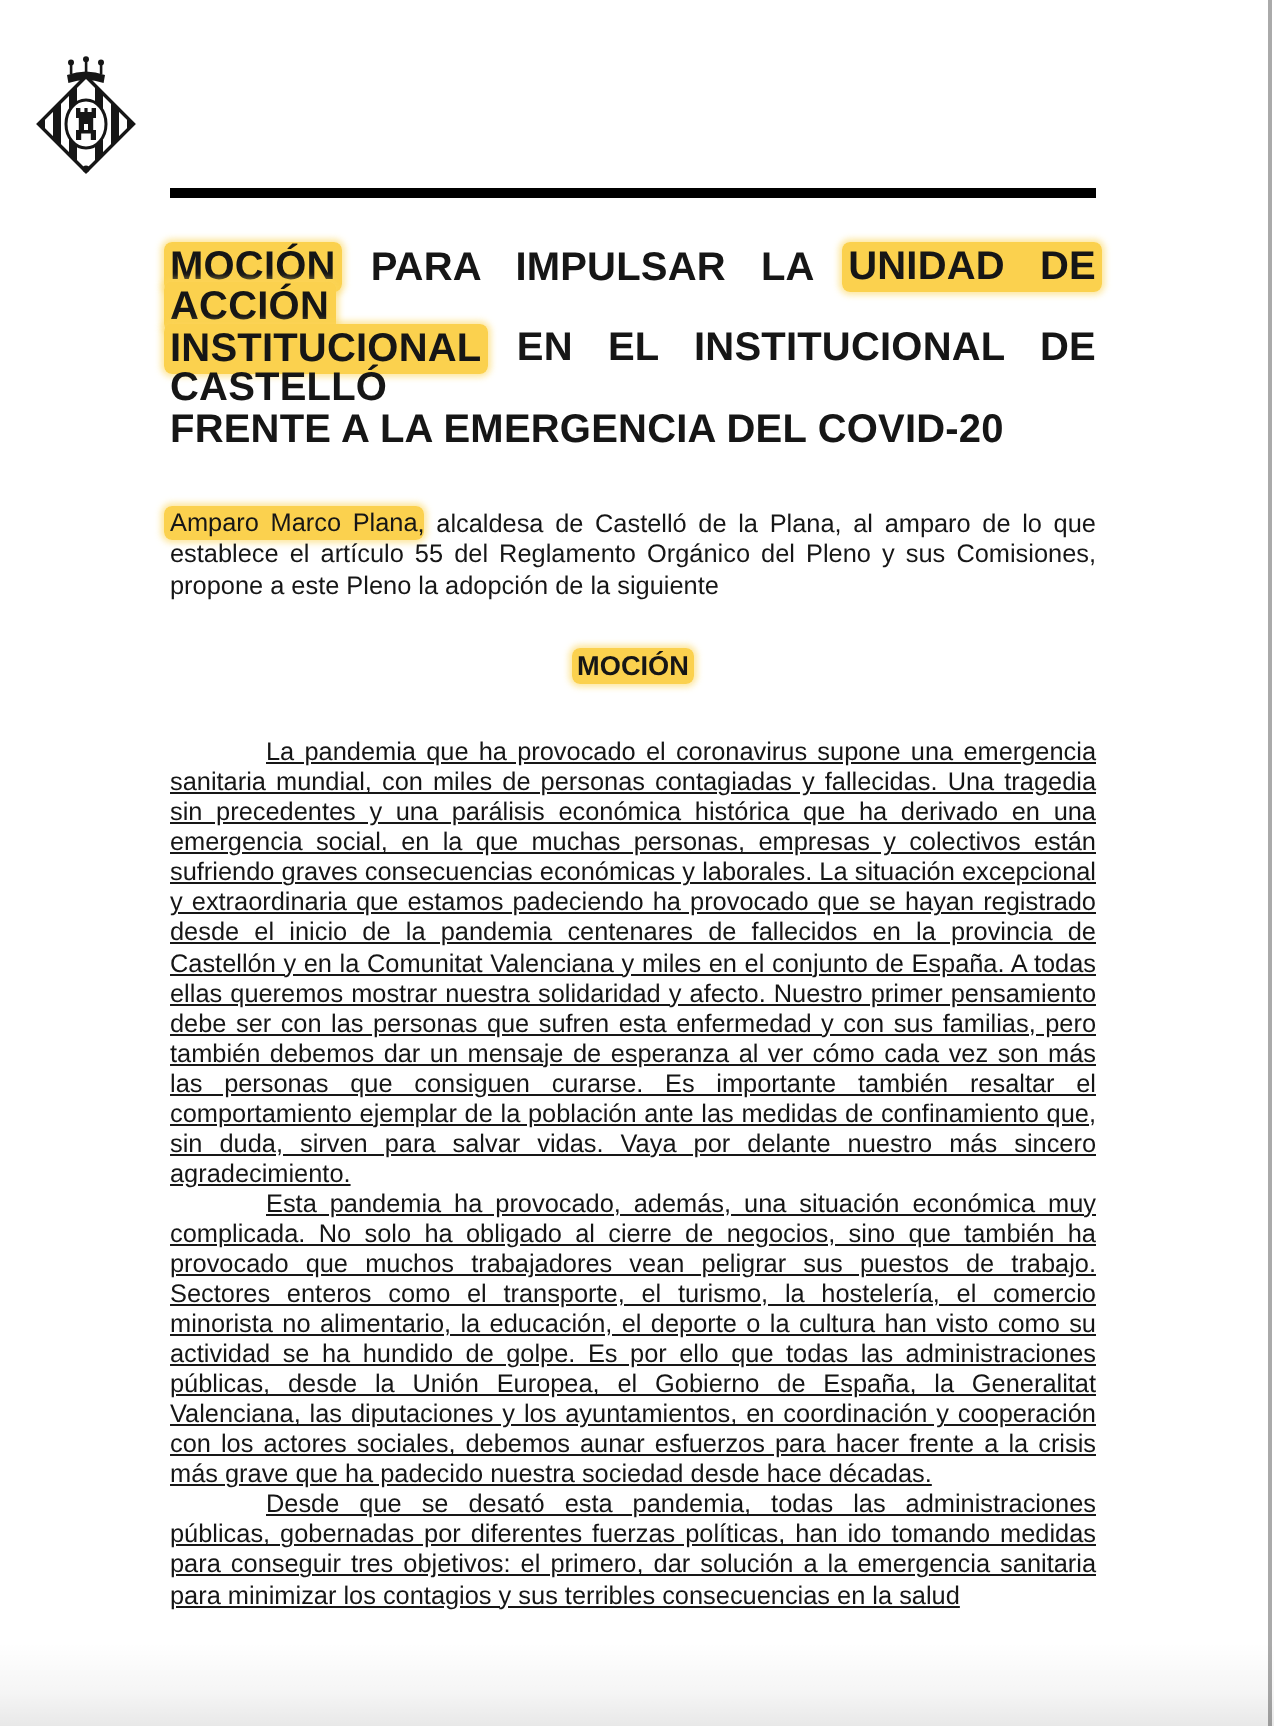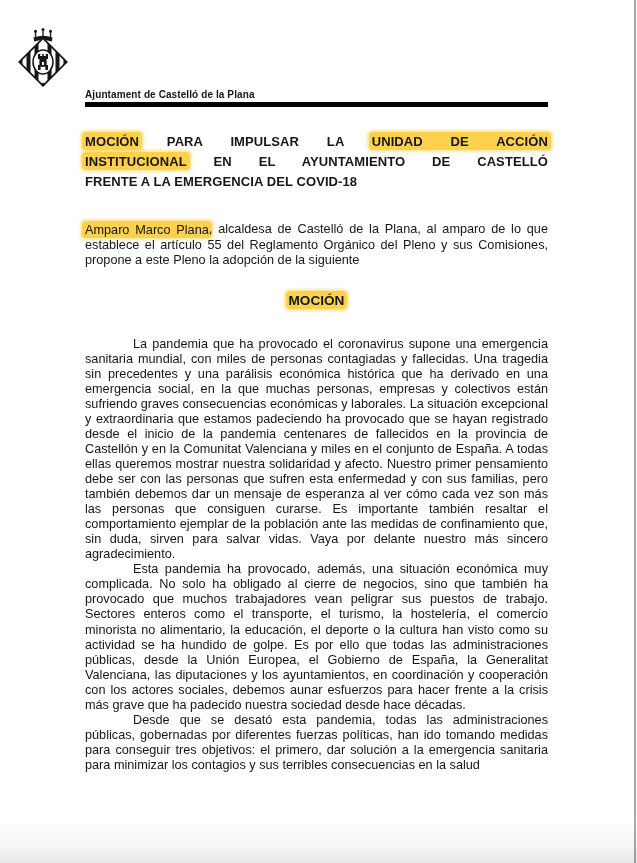--- a/index.html
+++ b/index.html
@@ -25,21 +25,21 @@
   }
   .header-rule {
     height: 4.5px;
     background: #000;
     margin-top: 2px;
   }
 
   
   .doc-title {
     margin-top: 25px;
-    font-size: 13px;
+    font-size: 20px;
     font-weight: 700;
     line-height: 20.3px;
     letter-spacing: .1px;
   }
   .title-line { white-space: nowrap; }
   .tjust {
     white-space: normal;
     text-align: justify;
     text-align-last: justify;
   }
@@ -70,20 +70,21 @@
     font-size: 13.6px;
     font-weight: 700;
   }
 
   
   .body-text {
     margin-top: 29px;
     font-size: 12.7px;
     line-height: 15.05px;
     text-align: justify;
+    text-decoration: underline;
   }
   .body-text p { margin: 0; text-indent: 48px; }
 
   
   .page-right-edge {
     position: absolute;
     top: 0; right: 1px;
     width: 2px; height: 100%;
     background: #aaaaaa;
   }
@@ -132,34 +133,33 @@
           <rect x="-3.6" y="-3" width="7.2" height="6"></rect>
           <path d="M-5 3 h10 v5 h-2.6 v-3.2 h-4.8 v3.2 h-2.6 z"></path>
           <rect x="-1" y="0" width="2" height="3" fill="#fff"></rect>
         </g>
       </g>
       <circle cx="29" cy="57.5" r="1.7" fill="#161616"></circle>
     </svg>
   </div>
 
   <div class="content">
-    <div class="org-name">Ajuntament de Castelló de la Plana</div>
     <div class="header-rule"></div>
 
     <div class="doc-title">
       <div class="title-line tjust">
         <span class="hl">MOCIÓN</span>
         <span>PARA IMPULSAR LA</span>
         <span class="hl">UNIDAD DE ACCIÓN</span>
       </div>
       <div class="title-line tjust">
         <span class="hl">INSTITUCIONAL</span>
-        <span>EN EL AYUNTAMIENTO DE CASTELLÓ</span>
+        <span>EN EL INSTITUCIONAL DE CASTELLÓ</span>
       </div>
-      <div class="title-line">FRENTE A LA EMERGENCIA DEL COVID-18</div>
+      <div class="title-line">FRENTE A LA EMERGENCIA DEL COVID-20</div>
     </div>
 
     <div class="intro"><span class="hl">Amparo Marco Plana</span><span>, alcaldesa de Castelló de la Plana, al amparo de lo que establece el artículo 55 del Reglamento Orgánico del Pleno y sus Comisiones, propone a este Pleno la adopción de la siguiente</span></div>
 
     <div class="section-heading">
       <span class="hl">MOCIÓN</span>
     </div>
 
     <div class="body-text">
       <p>La pandemia que ha provocado el coronavirus supone una emergencia sanitaria mundial, con miles de personas contagiadas y fallecidas. Una tragedia sin precedentes y una parálisis económica histórica que ha derivado en una emergencia social, en la que muchas personas, empresas y colectivos están sufriendo graves consecuencias económicas y laborales. La situación excepcional y extraordinaria que estamos padeciendo ha provocado que se hayan registrado desde el inicio de la pandemia centenares de fallecidos en la provincia de Castellón y en la Comunitat Valenciana y miles en el conjunto de España. A todas ellas queremos mostrar nuestra solidaridad y afecto. Nuestro primer pensamiento debe ser con las personas que sufren esta enfermedad y con sus familias, pero también debemos dar un mensaje de esperanza al ver cómo cada vez son más las personas que consiguen curarse. Es importante también resaltar el comportamiento ejemplar de la población ante las medidas de confinamiento que, sin duda, sirven para salvar vidas. Vaya por delante nuestro más sincero agradecimiento.</p>

